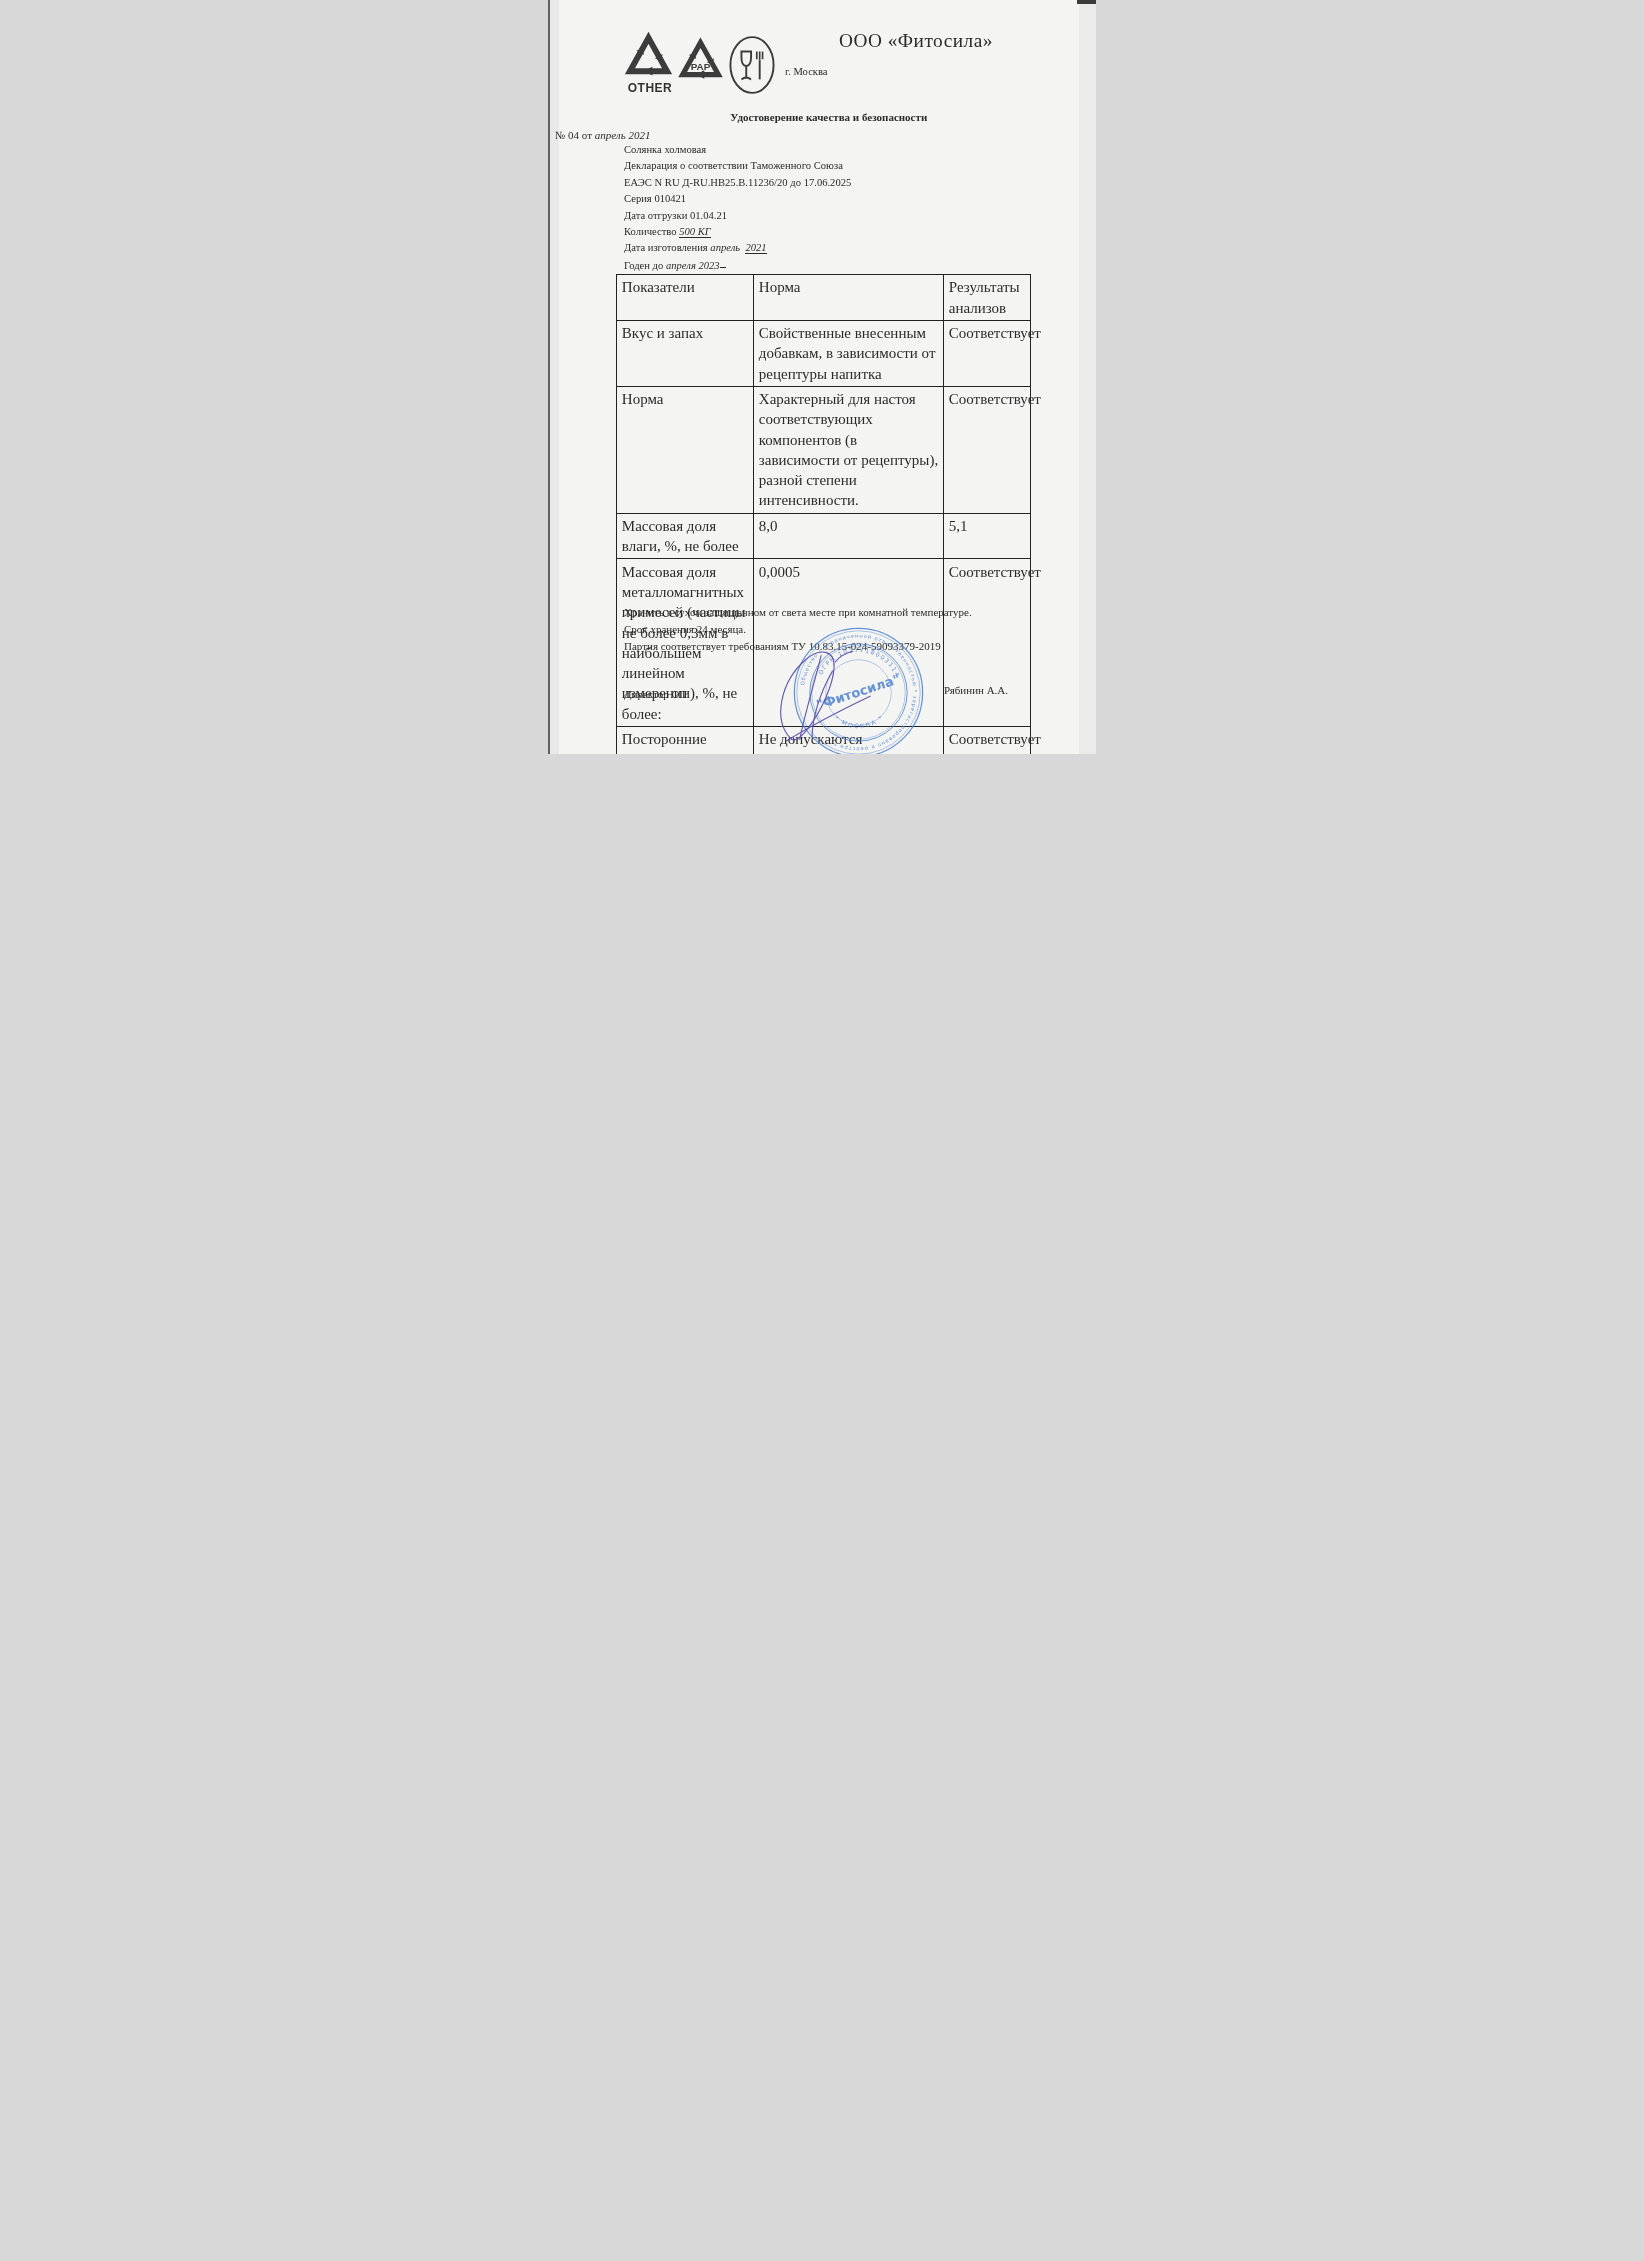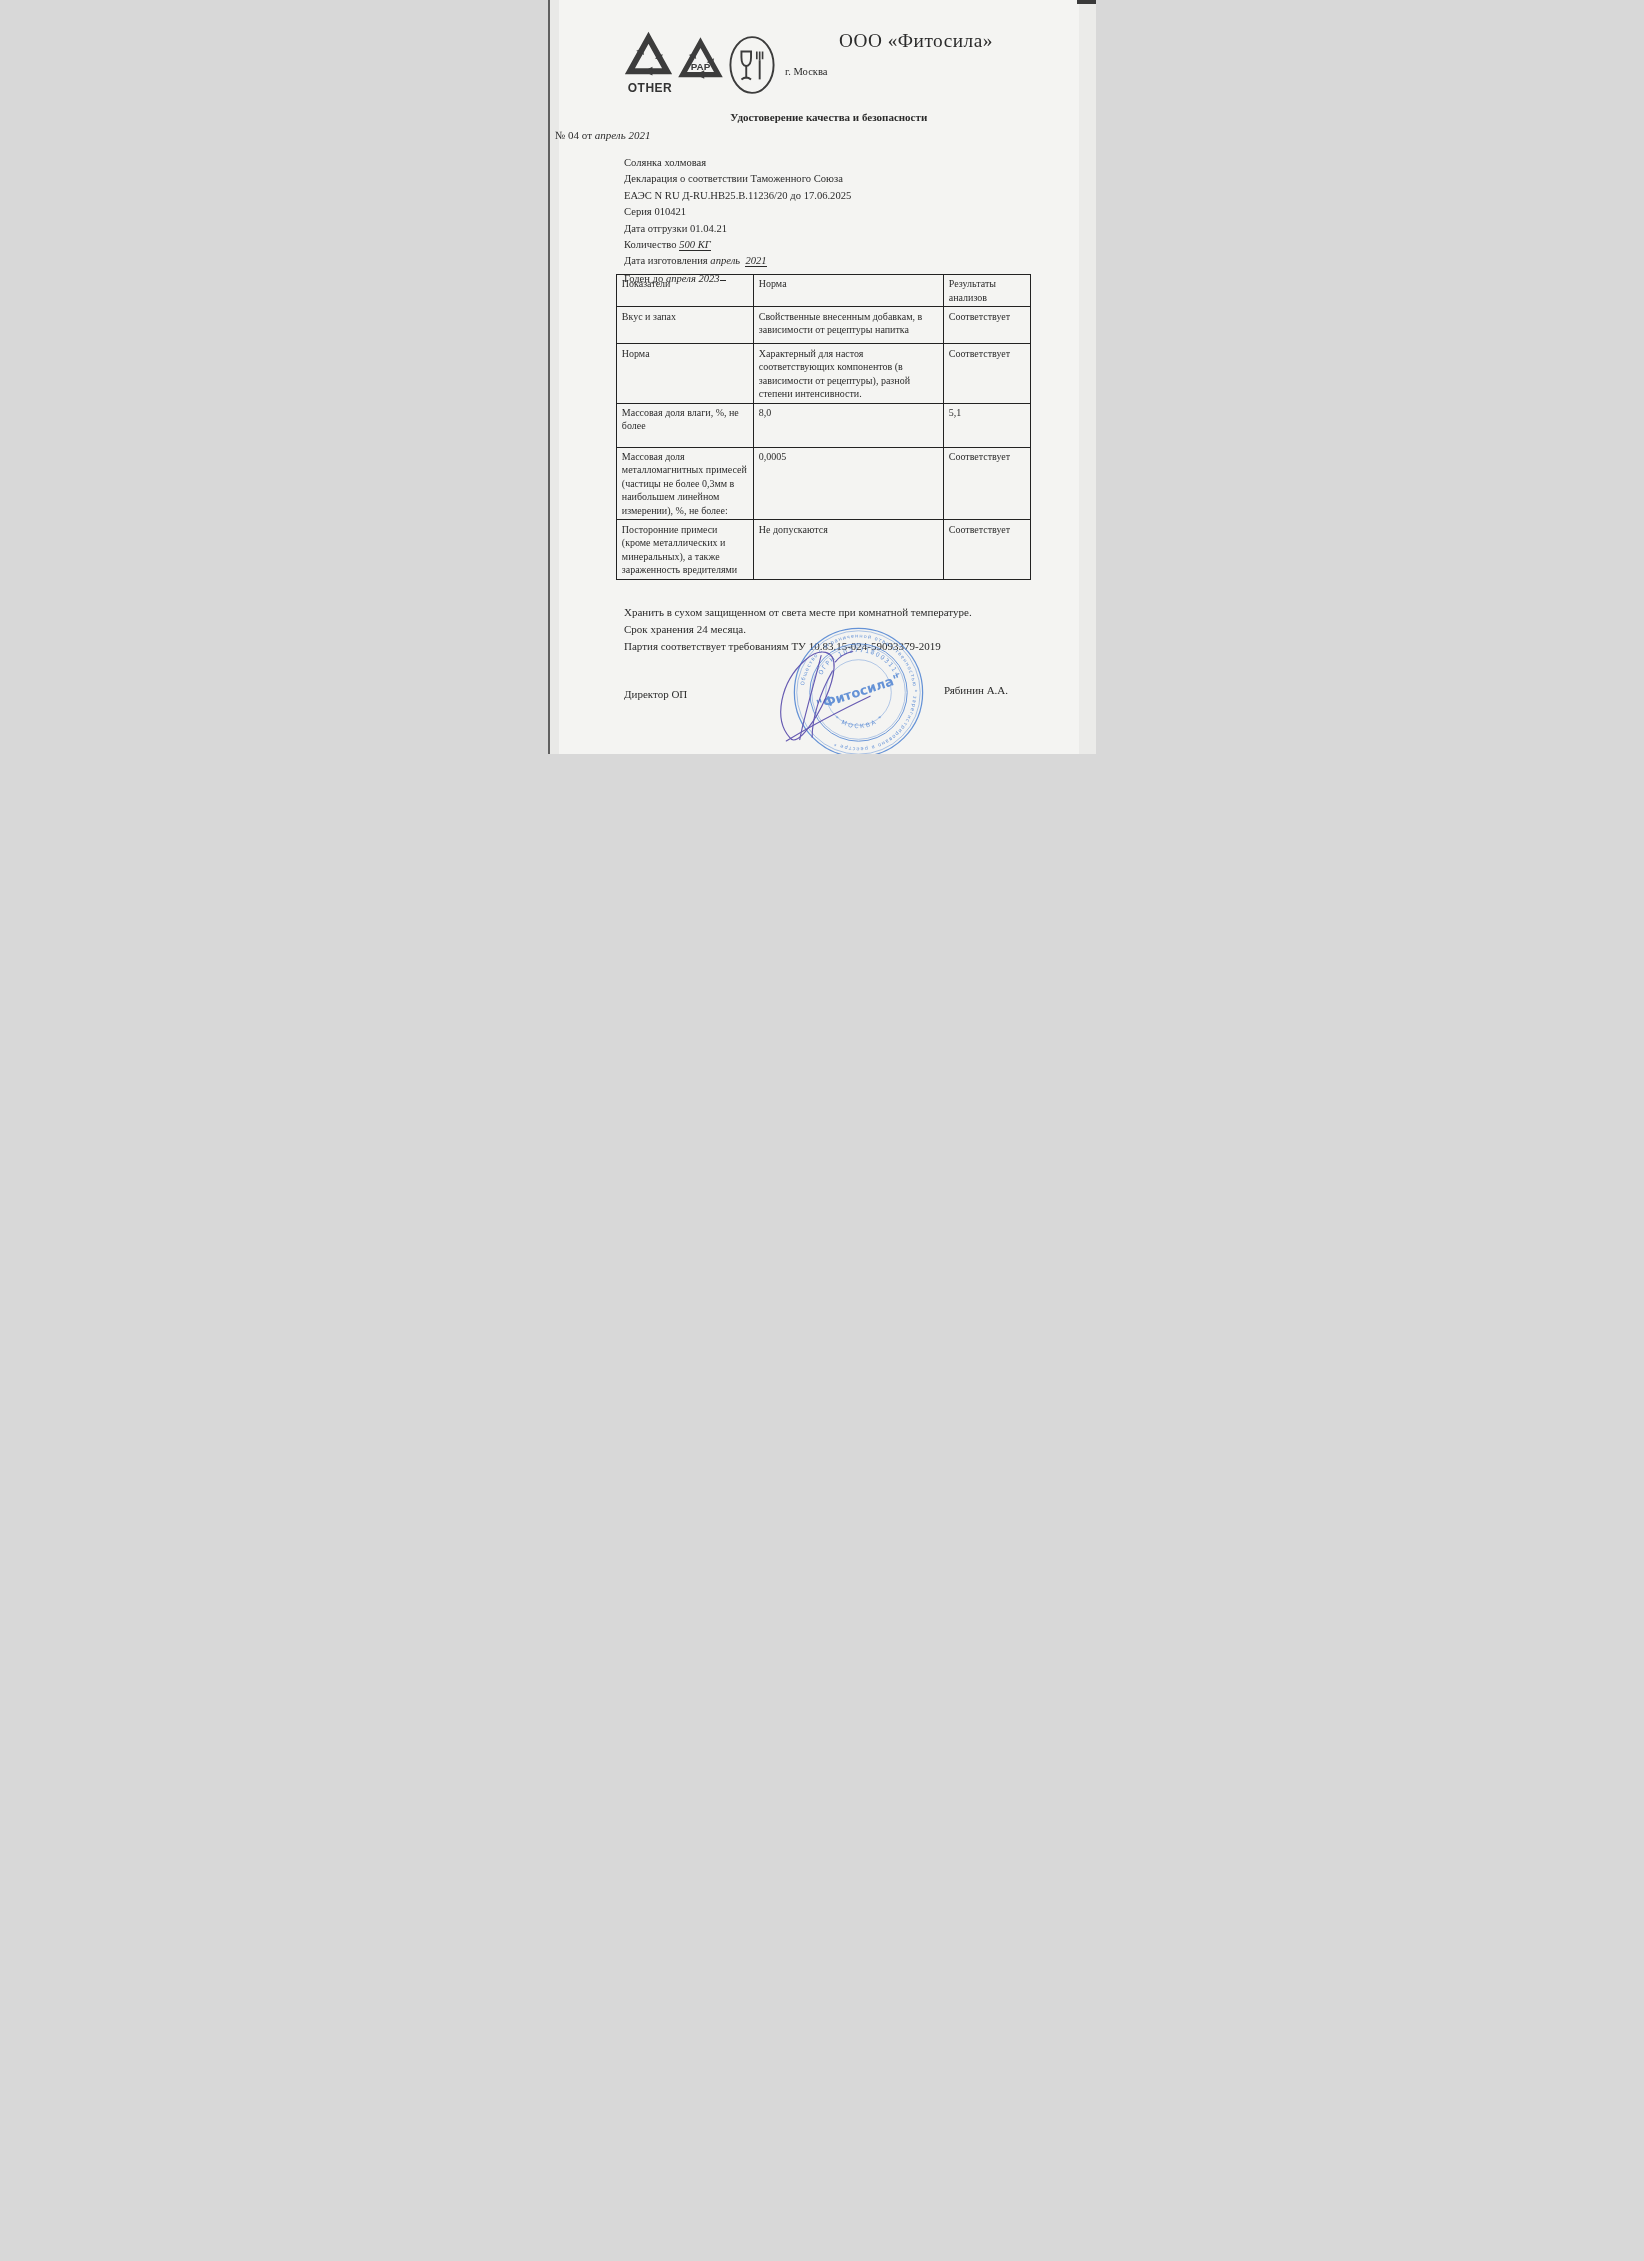--- a/index.html
+++ b/index.html
@@ -44,21 +44,21 @@
   .doc-number{width:100%;text-align:left;font-size:11px;transform:translateX(6.8px);}
   .it{font-style:italic;}
   .itu{font-style:italic;text-decoration:none;border-bottom:1px solid var(--ink);}
   .tail-underscore{display:inline-block;width:6.8px;border-bottom:1px solid var(--ink);height:1em;vertical-align:baseline;}
 
   .details{font-size:10.6px;line-height:16.4px;}
 
   table.spec{
     border-collapse:collapse;
     width:414px;
-    font-size:10px;line-height:1.35;
+    font-size:15px;line-height:1.35;
     table-layout:fixed;
     padding-left:10px;
   }
   table.spec td,table.spec th{
     border:1px solid #222;
     vertical-align:top;
     padding:2.4px 4.8px 1.9px 4.8px;
     font-weight:normal;
     text-align:left;
   }
@@ -119,21 +119,21 @@
 
   <div class="abs company" style="left:259px;top:30px;">ООО  «Фитосила»</div>
   <div class="abs city" style="left:237px;top:66px;">г. Москва</div>
 
   <div class="abs doc-heading" style="top:111px;">Удостоверение качества и безопасности</div>
   <div class="abs doc-number" style="top:129px;">
     <span>№ 04 от </span>
     <span class="it">апрель 2021</span>
   </div>
 
-  <div class="abs details" style="left:76px;top:155px;">
+  <div class="abs details" style="left:76px;top:142px;">
     <div>Солянка холмовая</div>
     <div>Декларация о соответствии Таможенного Союза</div>
     <div>ЕАЭС N RU Д-RU.НВ25.В.11236/20 до 17.06.2025</div>
     <div>Серия 010421</div>
     <div>Дата отгрузки 01.04.21</div>
     <div><span>Количество </span><span class="itu">500 КГ</span></div>
     <div><span>Дата изготовления </span><span class="it">апрель</span>&nbsp; <span class="itu">2021</span></div>
     <div><span>Годен до </span><span class="it">апреля 2023</span><span class="tail-underscore"></span></div>
   </div>
 

